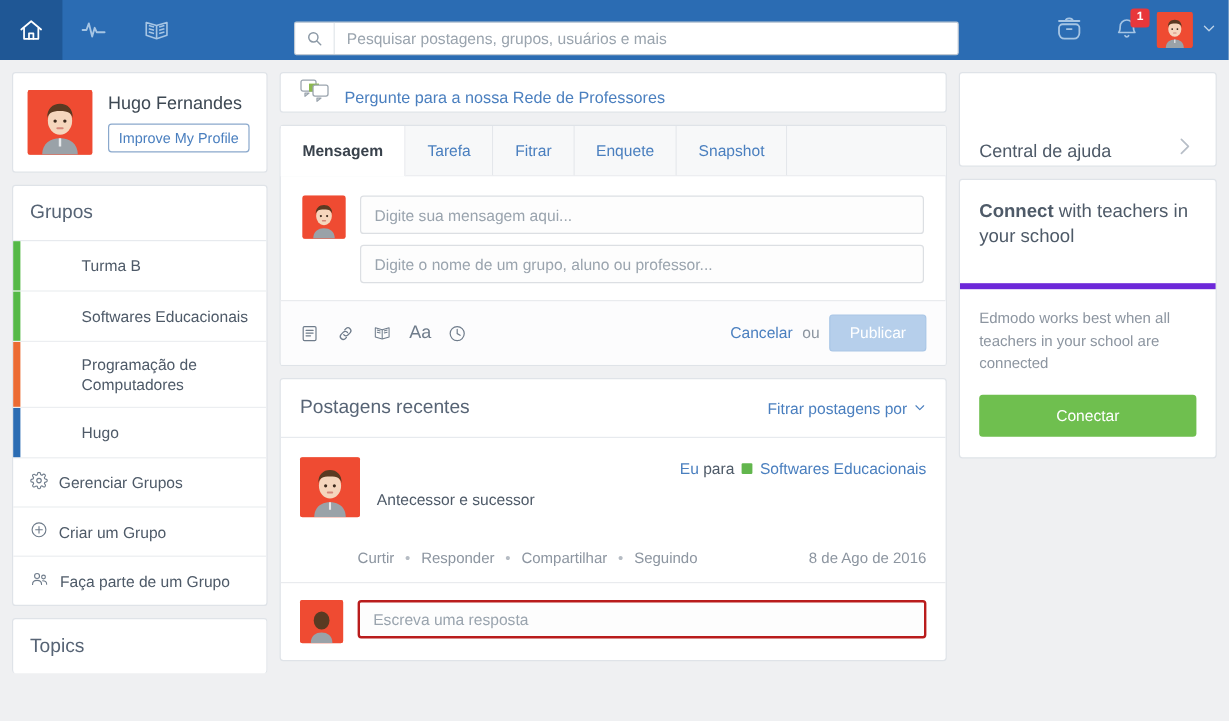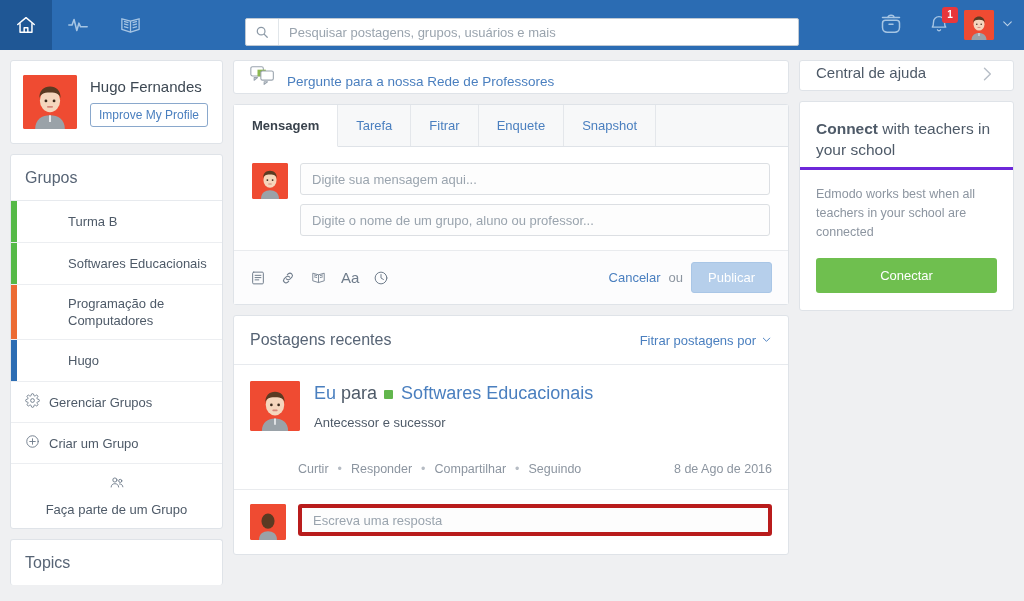--- a/index.html
+++ b/index.html
@@ -160,21 +160,21 @@
     line-height: 17px;
   }
   .group-action {
     display: flex; align-items: center; gap: 9px;
     padding: 11px 14px;
     border-bottom: 1px solid #eceef1;
     color: #4e5a68;
     font-size: 13px;
     cursor: pointer;
   }
-  .group-action:last-child { border-bottom: 0; flex-direction: column; }
+  .group-action:last-child { border-bottom: 0; }
   .group-action svg { flex: 0 0 auto; }
 
   
   .ask-card {
     display: flex; align-items: flex-end; gap: 12px;
     padding: 4px 16px;
     border-radius: 18px;
   }
   .ask-link { color: #4a7fbf; font-size: 13.5px; cursor: pointer; }
 
@@ -258,21 +258,21 @@
     color: #4a7fbf; font-size: 13px; cursor: pointer;
     display: flex; align-items: center; gap: 5px;
   }
   .post { padding: 16px 16px 0 16px; display: flex; gap: 14px; }
   .post-av {
     width: 50px; height: 50px;
     background: #ef4b32; border-radius: 2px;
     flex: 0 0 50px; overflow: hidden;
   }
   .post-body { flex: 1 1 auto; padding-top: 2px; }
-  .post-meta { font-size: 18px; margin-bottom: 11px; }
+  .post-meta { font-size: 13px; margin-bottom: 11px; text-align: right; }
   .post-meta a, .post-author { color: #4a7fbf; text-decoration: none; cursor: pointer; }
   .post-meta .para { color: #4e5a68; }
   .grp-dot {
     display: inline-block;
     width: 9px; height: 9px;
     background: #62b64d;
     border-radius: 1px;
     margin: 0 3px 0 2px;
     vertical-align: baseline;
   }
@@ -292,47 +292,48 @@
   .sep { color: #b6bcc4; }
   .post-date { margin-left: auto; color: #8c95a0; font-size: 12.5px; }
 
   .reply-row { display: flex; gap: 12px; padding: 14px 16px 14px 16px; align-items: flex-start; }
   .reply-av {
     width: 36px; height: 36px; background: #ef4b32;
     border-radius: 2px; flex: 0 0 36px; overflow: hidden;
   }
   .reply-field {
     flex: 1 1 auto;
-    border: 4px solid #b91c1c;
+    border: 2px solid #b91c1c;
     border-radius: 3px;
     background: #fdfdfd;
     padding: 8px 11px;
     font-size: 13px;
     font-family: "Liberation Sans", sans-serif;
     color: #5a6573;
     outline: none;
     height: 32px;
   }
   .reply-field::placeholder { color: #9aa4ae; }
 
   
   .help-card {
-    display: flex; align-items: flex-start;
+    display: flex; align-items: flex-end;
     padding: 3px 16px;
     cursor: pointer;
+    margin-top: 48px;
   }
   .help-title { font-size: 15px; color: #4e5a68; }
   .help-chev { margin-left: auto; color: #b7bec7; }
 
   .connect-head {
-    padding: 16px 16px 7px 16px;
+    padding: 16px 16px 28px 16px;
     font-size: 15.5px;
     line-height: 21px;
     color: #4e5a68;
-    border-bottom: 3px solid #6d28d9;
+    border-bottom: 5px solid #6d28d9;
   }
   .connect-head b { font-weight: bold; }
   .connect-body { padding: 15px 16px 17px 16px; }
   .connect-text {
     font-size: 12.5px;
     line-height: 19px;
     color: #8c95a0;
     margin-bottom: 16px;
   }
   .connect-btn {

